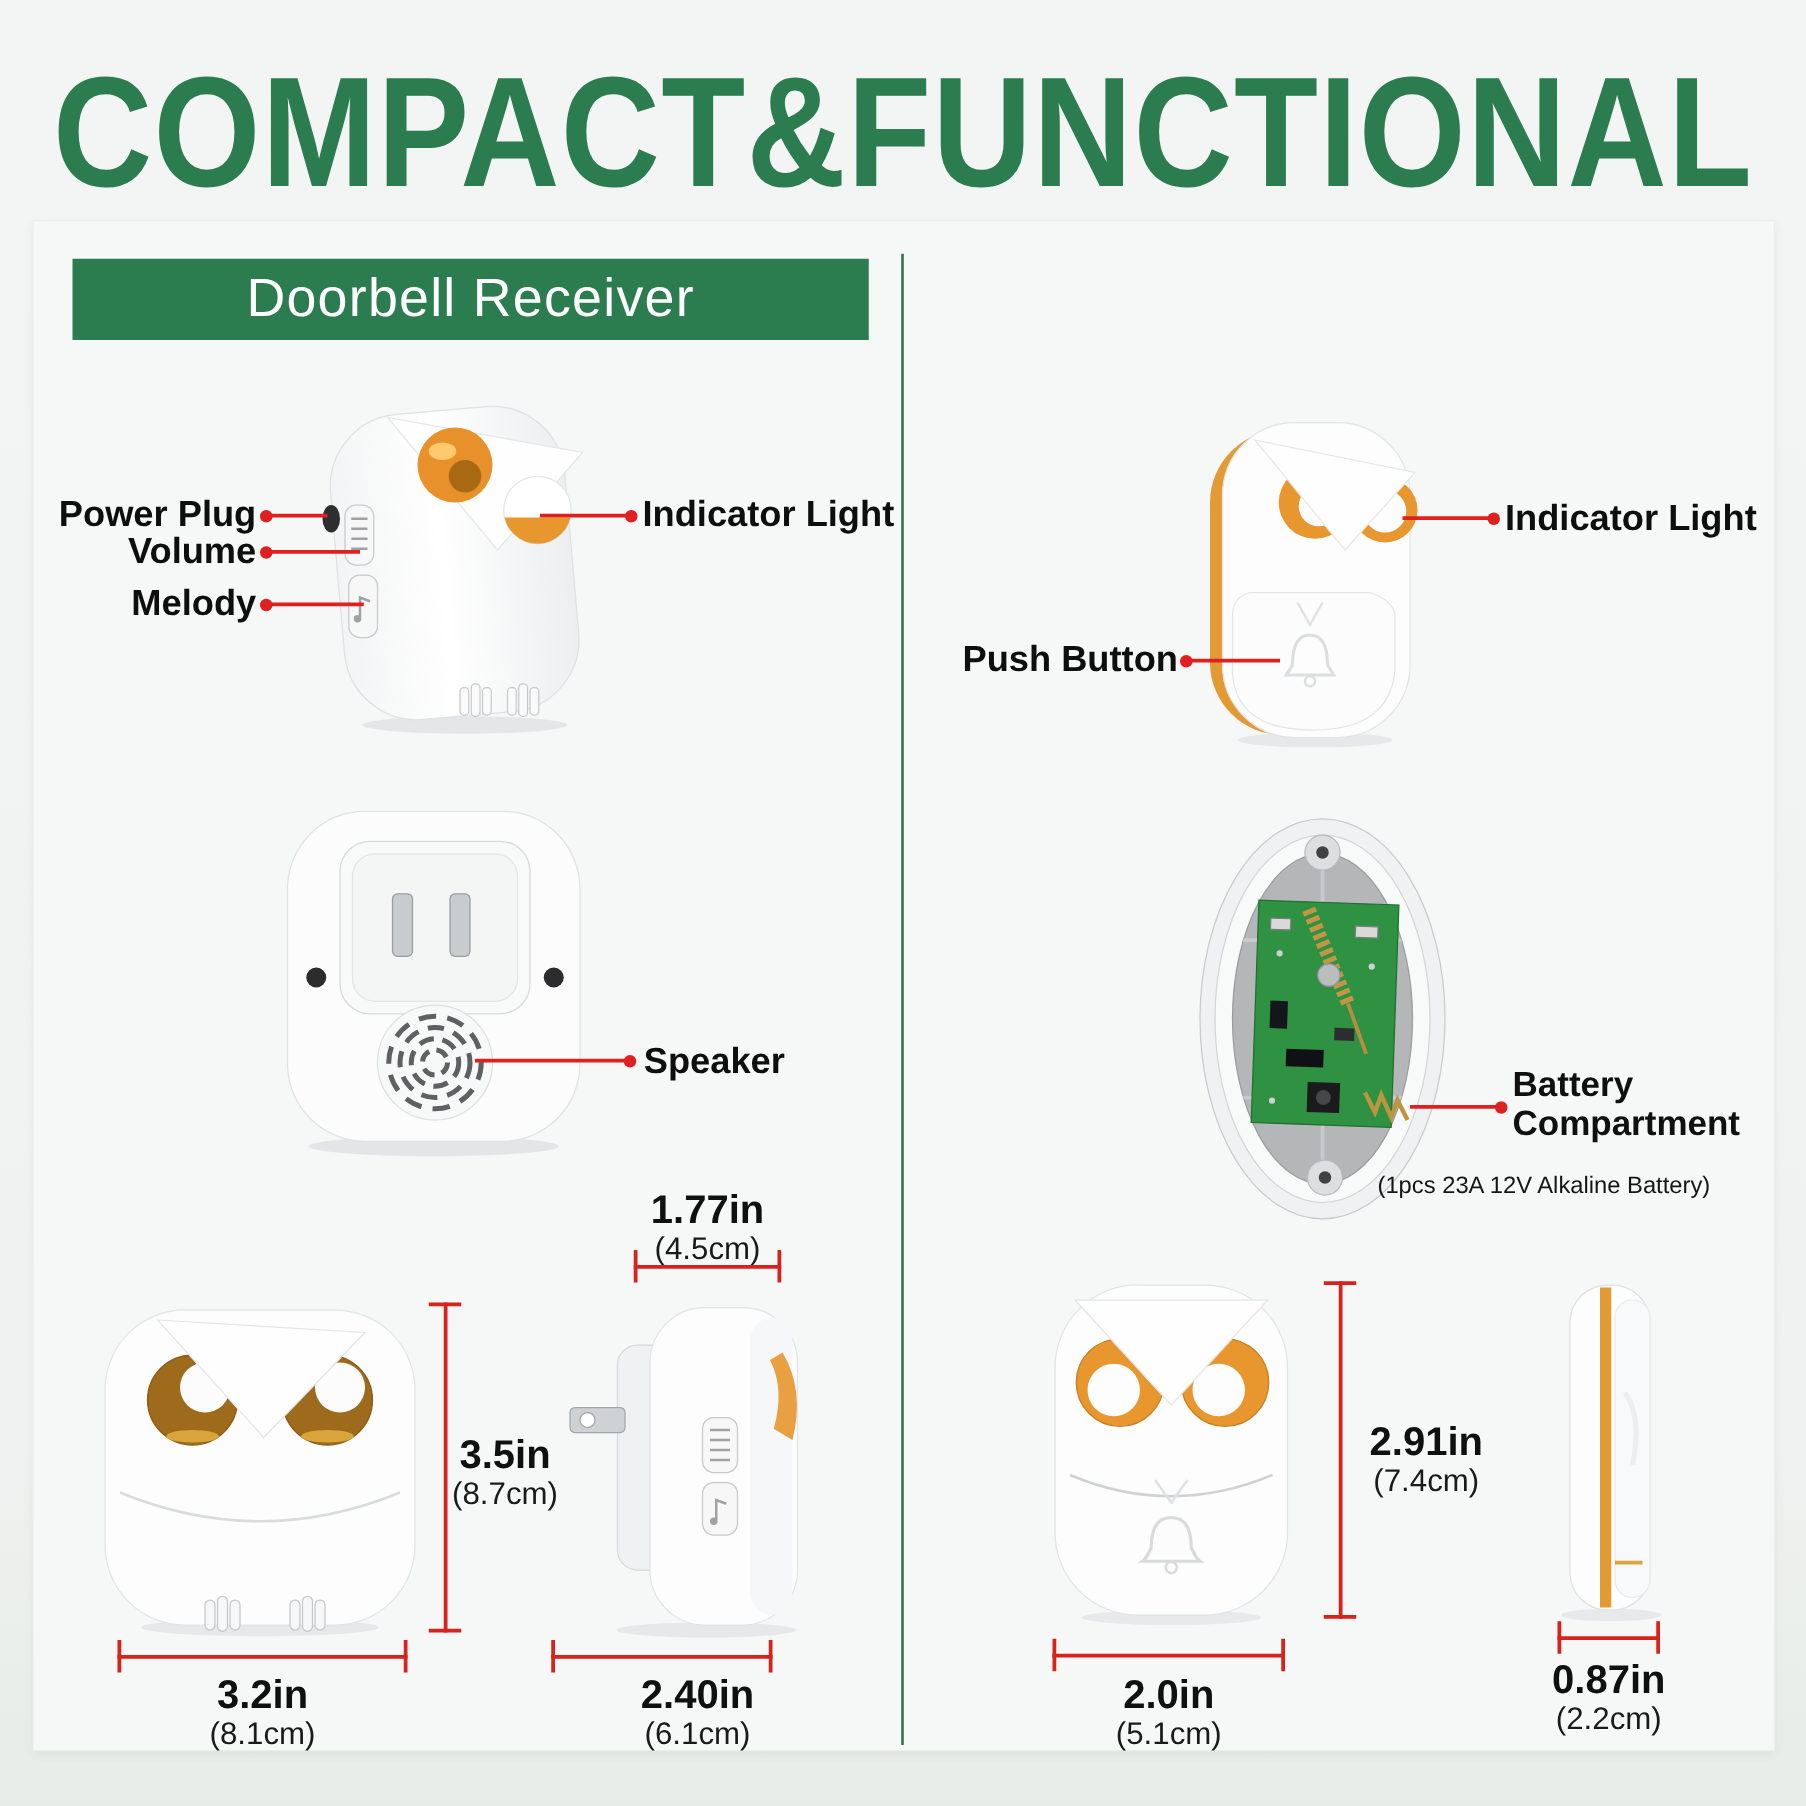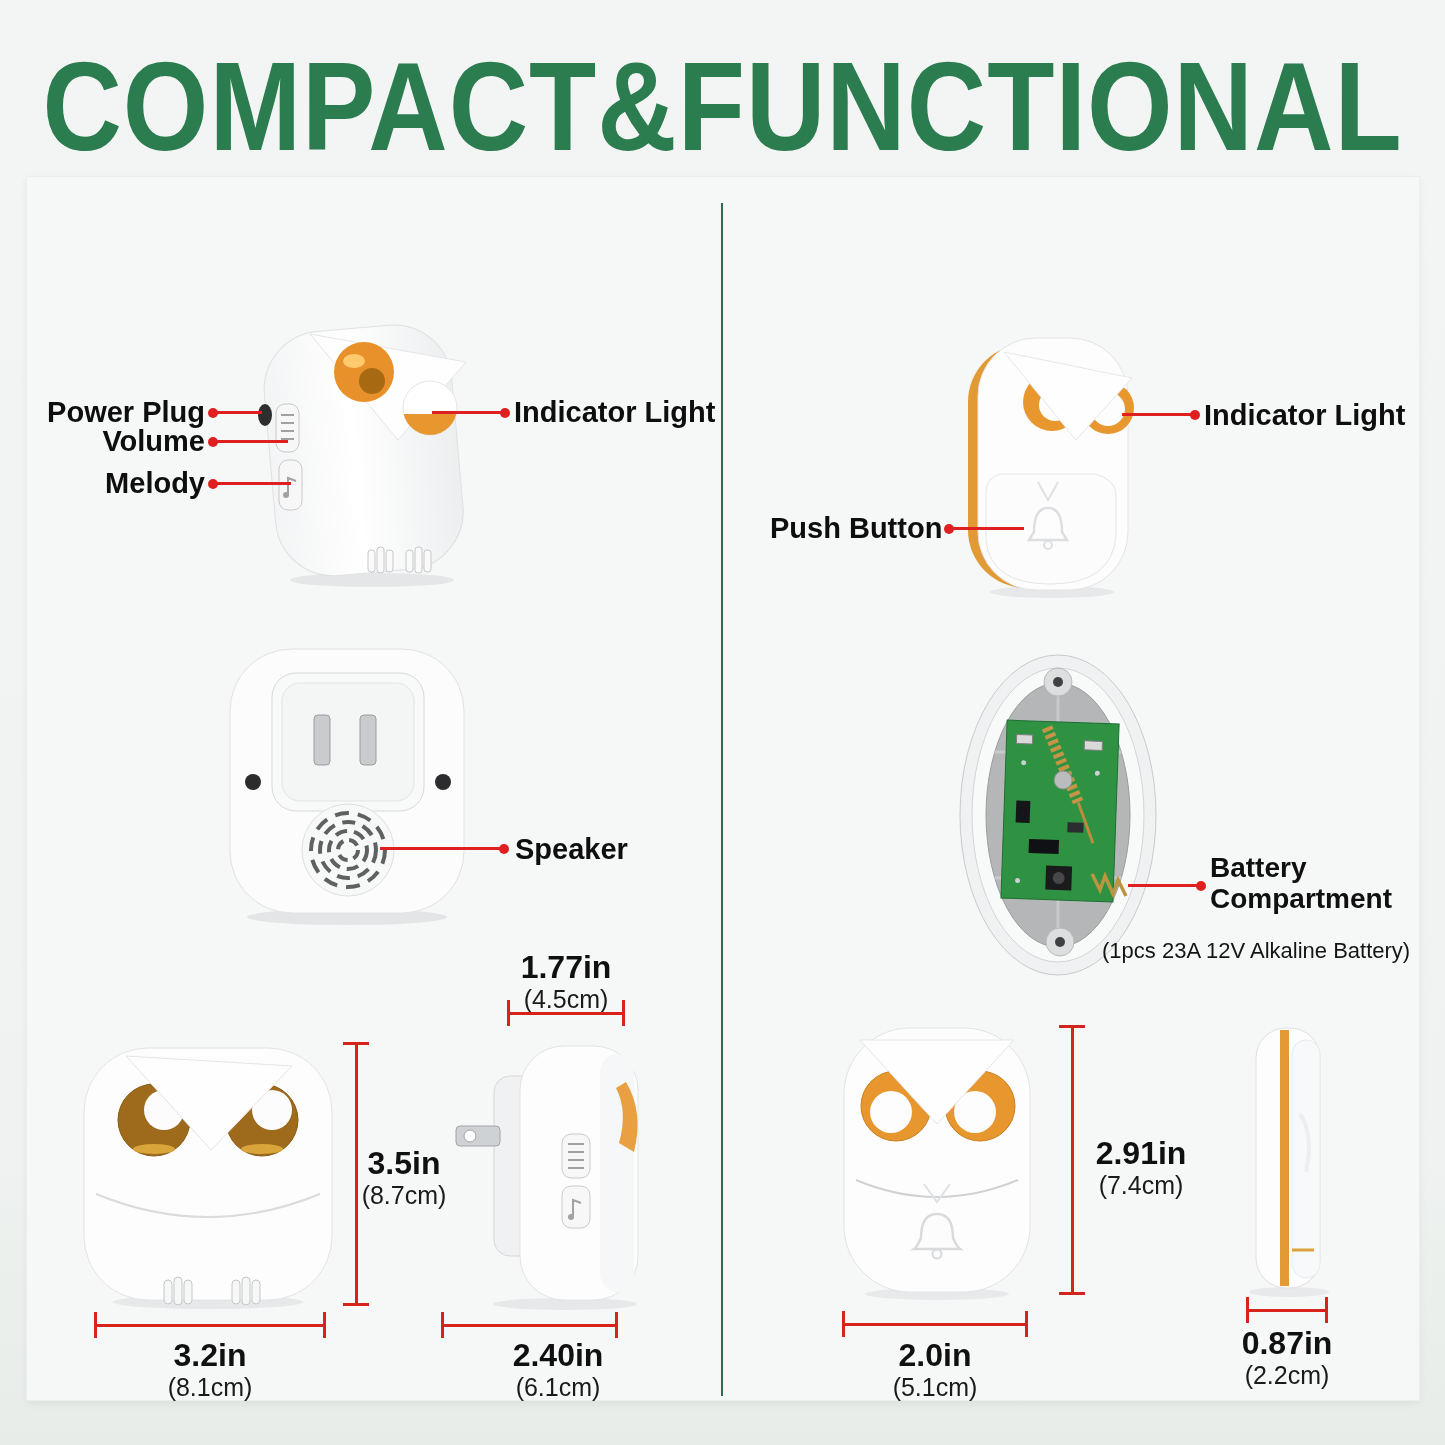--- a/index.html
+++ b/index.html
@@ -33,31 +33,32 @@
   
   .dimh{height:3px;background:#d8231d;}
   .dimh i{position:absolute;width:3px;height:26px;top:-12px;background:#d8231d;}
   .dimh i.l{left:0;} .dimh i.r{right:0;}
   .dimv{width:3px;background:#d8231d;}
   .dimv i{position:absolute;height:3px;width:26px;left:-12px;background:#d8231d;}
   .dimv i.t{top:0;} .dimv i.b{bottom:0;}
   .dimtxt{text-align:center;transform:translateX(-50%);white-space:nowrap;}
   .din{font-size:32px;font-weight:bold;line-height:34px;}
   .dcm{font-size:25px;line-height:30px;color:#1a1a1a;}
-  .note{font-size:22px;color:#151515;white-space:nowrap;}
+  .note{font-size:19px;color:#151515;white-space:nowrap;}
   .wrapbox{font-weight:bold;font-size:28px;line-height:31px;width:210px;}
 </style>
 </head>
 <body>
 
 <div class="abs" id="title">COMPACT&amp;FUNCTIONAL</div>
 
 <div class="abs" id="card">
   <div class="abs" id="divider" style="left:694px;top:26px;height:1193px;width:2px;background:#2e6b4c;"></div>
 
+  <div class="abs bar" style="left:31px;top:30px;width:637px;height:65px;"><span>Doorbell Receiver</span></div>
 </div>
 
 <svg class="abs" style="left:252px;top:318px;" width="222" height="272" viewBox="0 0 222 272">
   <defs>
     <linearGradient id="bodyg" x1="0" y1="0" x2="1" y2="0">
       <stop offset="0" stop-color="#f3f4f5"></stop>
         <stop offset=".45" stop-color="#ffffff"></stop>
         <stop offset="1" stop-color="#eceeef"></stop>
     </linearGradient>
     <clipPath id="eyeclipA">

